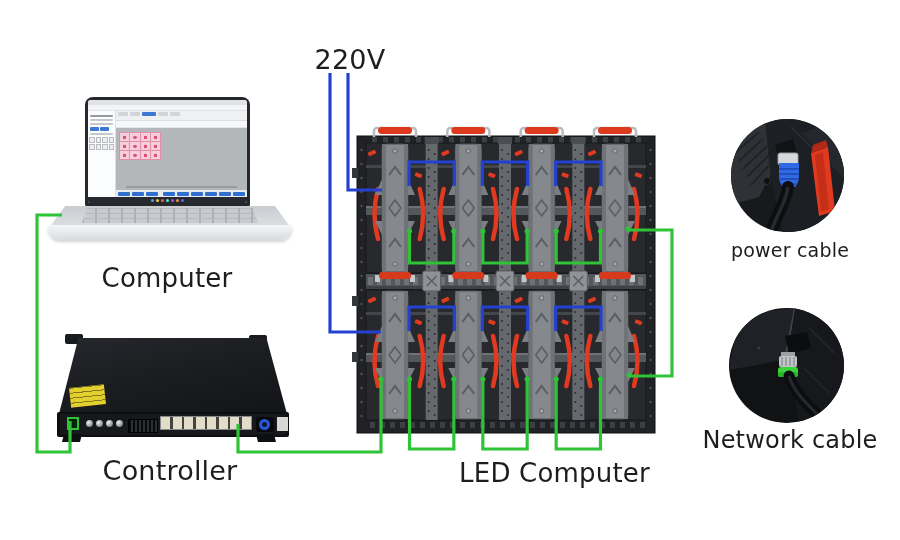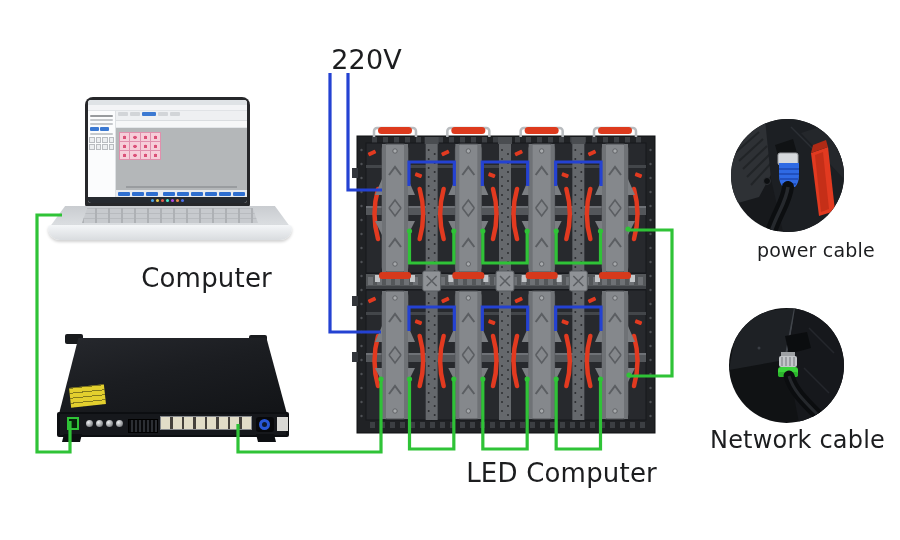--- a/index.html
+++ b/index.html
@@ -5,21 +5,21 @@
   :root{
     --green:#2fc337;
     --blue:#2442d2;
     --red:#e23a20;
     --text:#1c1d1f;
   }
   html,body{margin:0;padding:0;background:#fff;}
   #scene{position:relative;width:900px;height:540px;background:#fff;overflow:hidden;
          font-family:"DejaVu Sans","Liberation Sans",sans-serif;}
 
-  .label{position:absolute;color:var(--text);text-align:right;font-weight:500;letter-spacing:.2px;}
+  .label{position:absolute;color:var(--text);text-align:center;font-weight:500;letter-spacing:.2px;}
   #lbl-computer{left:62px;top:239px;width:210px;font-size:26px;margin-top:24px;}
   #lbl-voltage{left:298px;top:44px;width:104px;font-size:27px;font-weight:400;}
   #lbl-controller{left:60px;top:455px;width:220px;font-size:27px;}
   #lbl-display{left:452px;top:458px;width:205px;font-size:26px;}
   #lbl-power{left:705px;top:239px;width:170px;font-size:19px;}
   #lbl-network{left:695px;top:426px;width:190px;font-size:24px;}
 
   
   #laptop-screen{position:absolute;left:85px;top:97px;width:165px;height:110px;
     background:#26272a;border-radius:8px 8px 3px 3px;padding:3px 3px 4px;box-sizing:border-box;z-index:2;}
@@ -212,20 +212,21 @@
           </div>
         <div class="p-power">
             <div class="p-power-ring"></div>
           </div>
         <div class="p-tag"></div>
       </div>
     </div>
     <div class="foot l"></div>
     <div class="foot r"></div>
   </div>
+  <div id="lbl-controller" class="label">Controller</div>
 
   <div id="photo-power" class="photo-circle">
     <svg width="113" height="113" viewBox="0 0 113 113">
       <polygon points="0,30 34,2 58,22 28,78 0,86" fill="#2e3135"></polygon>
       <g stroke="#212427" stroke-width="2">
         <line x1="4" y1="34" x2="28" y2="13"></line>
         <line x1="8" y1="42" x2="32" y2="20"></line>
         <line x1="12" y1="50" x2="36" y2="27"></line>
         <line x1="16" y1="58" x2="40" y2="34"></line>
         <line x1="20" y1="66" x2="43" y2="41"></line>

